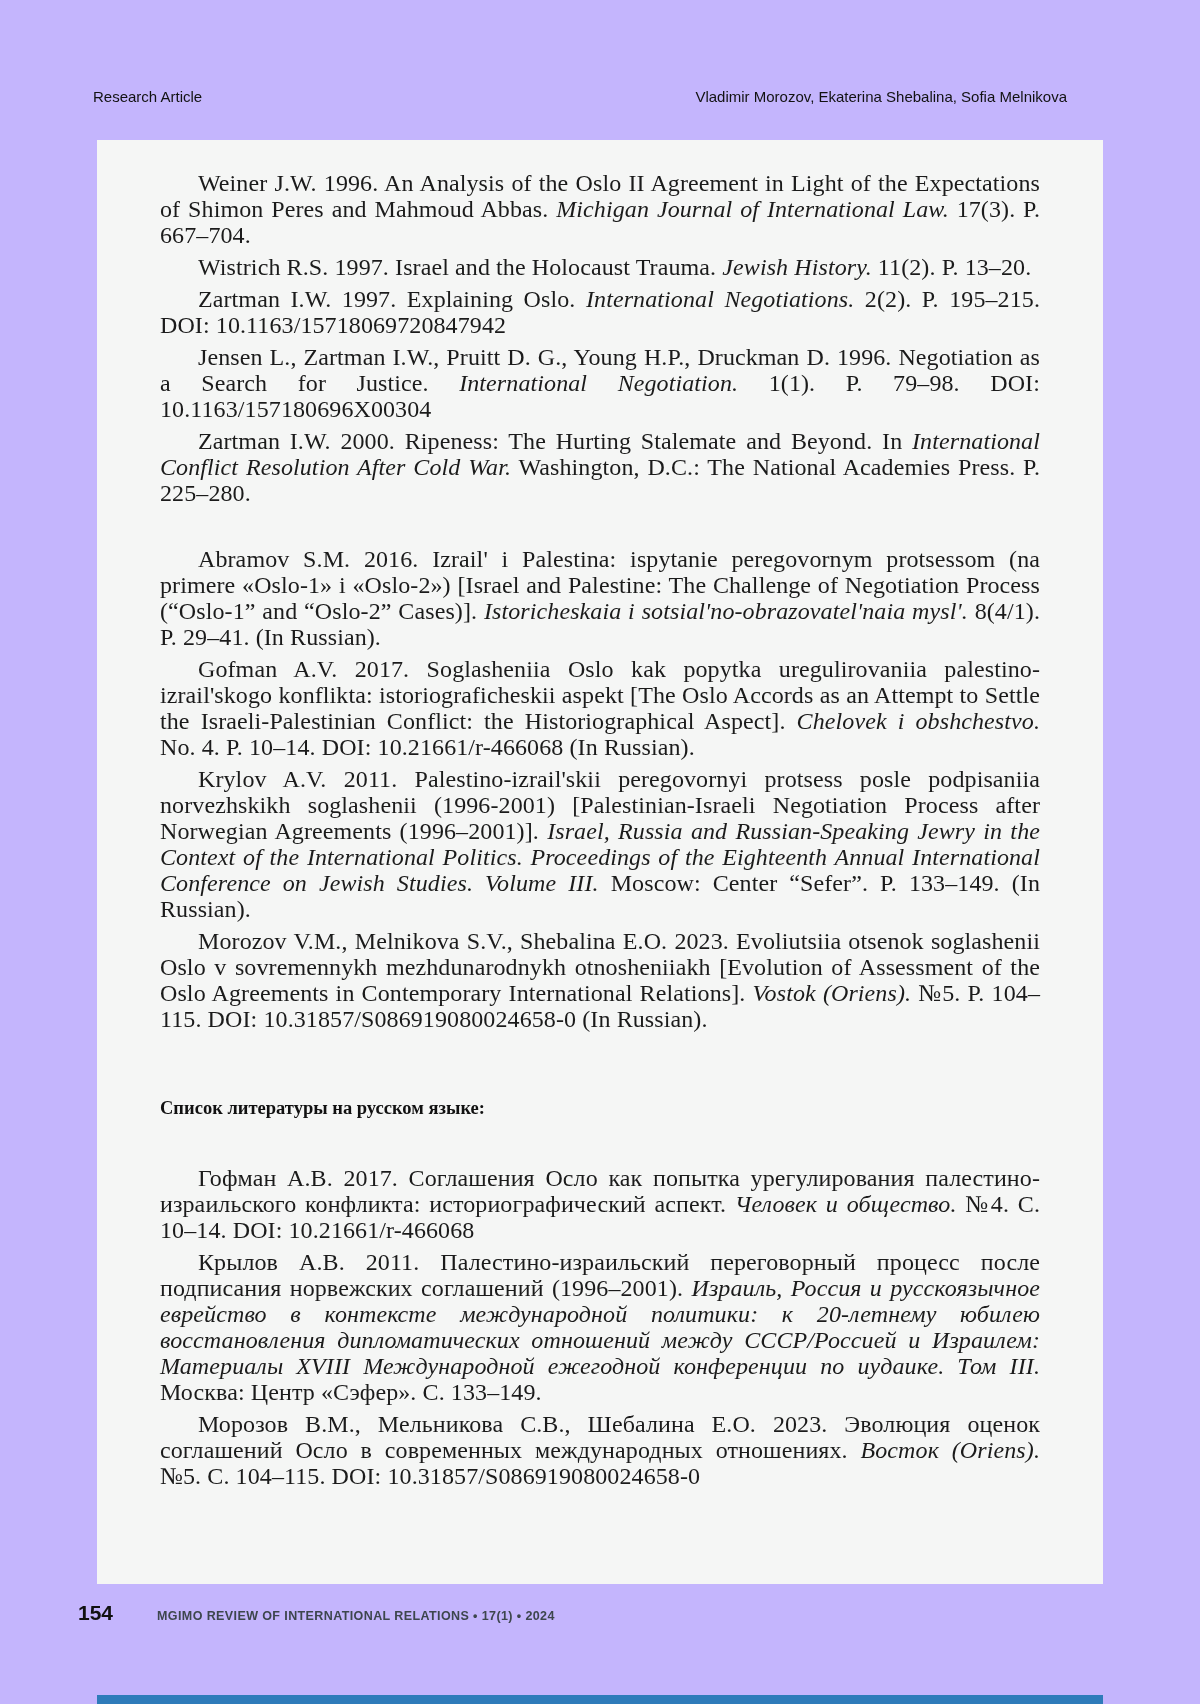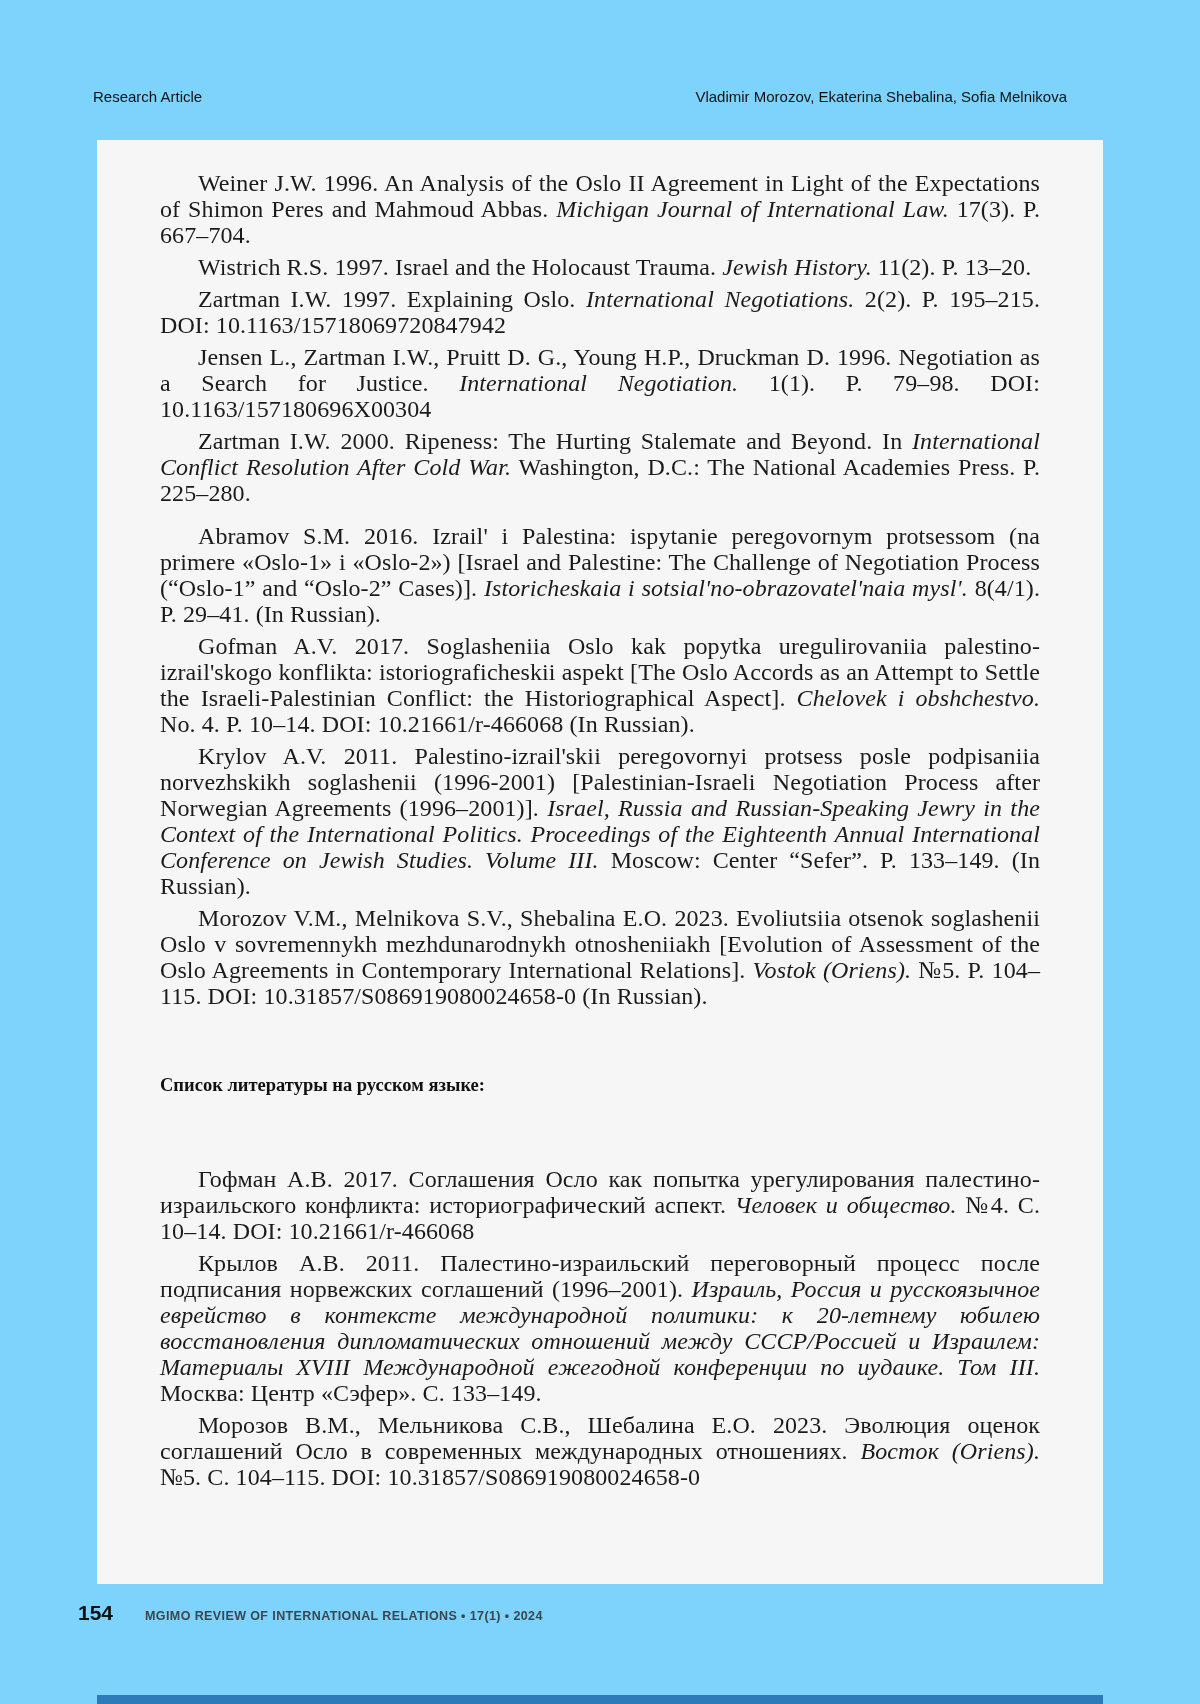--- a/index.html
+++ b/index.html
@@ -1,42 +1,42 @@
 <!DOCTYPE html>
 <html><head>
 <meta charset="utf-8">
 <style>
   html,body { margin:0; padding:0; background:#ffffff; }
   .page {
-    position:relative; width:1200px; height:1704px; background:#7dd3fc;
+    position:relative; width:1200px; height:1704px; background:#c4b5fd;
     font-family:"Liberation Serif", serif; overflow:hidden;text-decoration:underline;
   }
   .top-header {
     position:absolute; top:88px; left:93px; width:974px;
     display:flex; justify-content:space-between; align-items:baseline;
     font-family:"Liberation Sans", sans-serif; font-size:15px; color:#121212;
   }
   .panel {
     position:absolute; left:97px; top:140px; width:1006px; height:1444px;
     background:#f5f6f5; box-sizing:border-box; padding:30px 63px 0 63px;
   }
   .ref {
     margin:0 0 6px 0; text-indent:38px; text-align:justify;
     font-size:24px; line-height:26px; color:#1b1b1b; letter-spacing:0.1px;
   }
   .ref em { font-style:italic; }
   .refs-group { }
-  #refs-translit { margin-top:17px; }
+  #refs-translit { margin-top:40px; }
   .ru-heading {
-    margin:66px 0 70px 0; font-size:18.5px; font-weight:bold; color:#111111;
+    margin:66px 0 46px 0; font-size:18.5px; font-weight:bold; color:#111111;
     font-family:"Liberation Serif", serif;
   }
   .page-footer {
     position:absolute; left:78px; top:1601px;
-    display:flex; align-items:baseline; gap:32px;
+    display:flex; align-items:baseline; gap:44px;
     font-family:"Liberation Sans", sans-serif;
   }
   .page-num { font-size:21px; font-weight:bold; color:#111111; }
   .journal-line { font-size:12.5px; font-weight:bold; color:#3d464d; letter-spacing:0.4px; }
   .accent-bar { position:absolute; left:97px; bottom:0; width:1006px; height:9px; background:#2e7bba; }
 </style>
 </head>
 <body>
 
 <div class="page">

